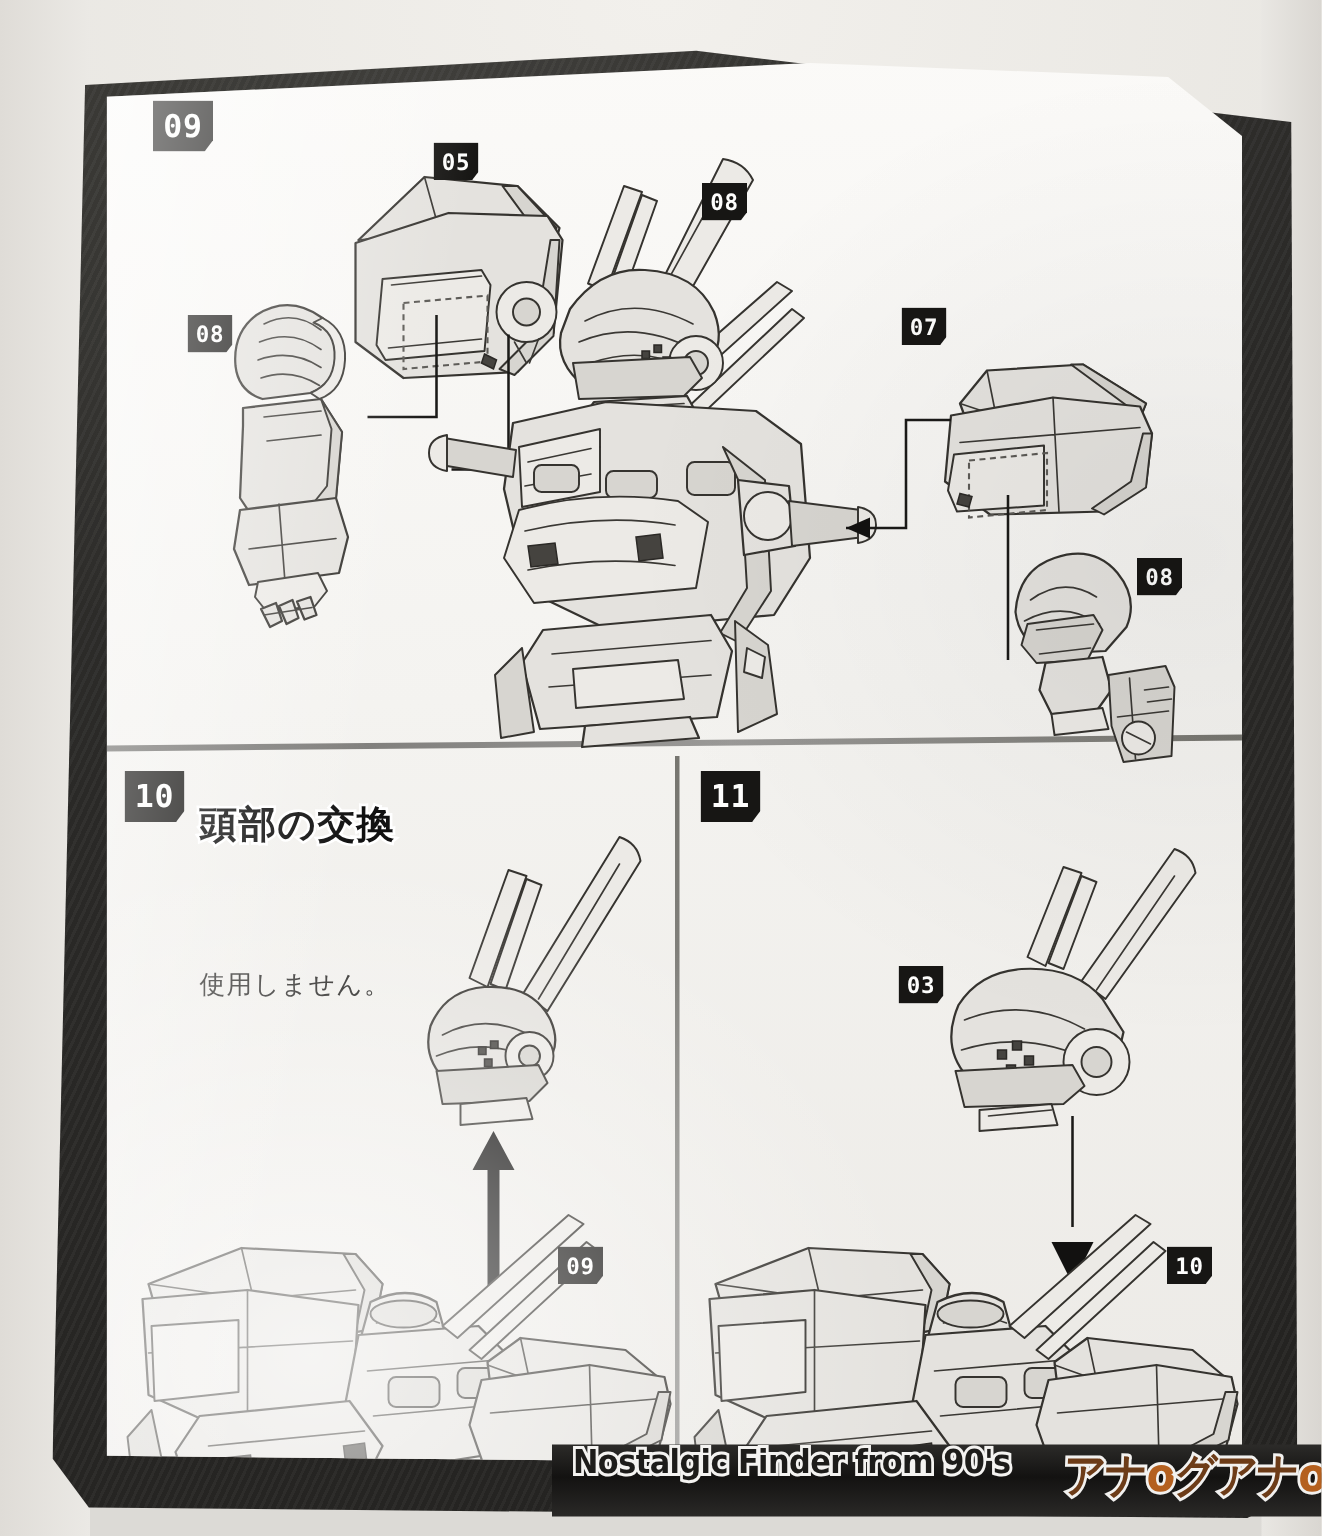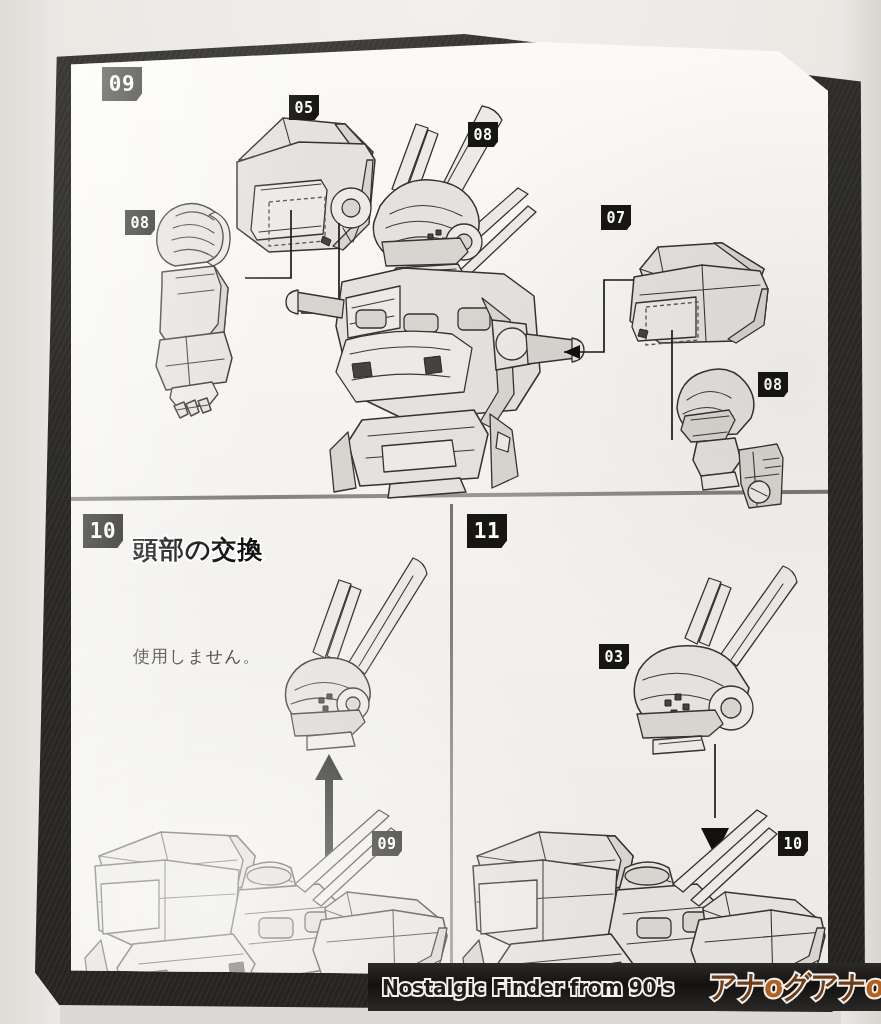--- a/index.html
+++ b/index.html
@@ -100,21 +100,21 @@
   .lnd{fill:#45433f;stroke:#2b2926;stroke-width:1;}
   .thin{fill:none;stroke:#3a3834;stroke-width:1.1;stroke-linecap:round;}
   .lead{fill:none;stroke:#1b1a18;stroke-width:1.7;}
   .dash{fill:none;stroke:#5d5b57;stroke-width:1.4;stroke-dasharray:4 3;}
   .arrowk{fill:#121110;}
 
   
   #watermark{
     position:absolute;left:368px;top:963px;width:513px;height:48px;
     background:linear-gradient(180deg,#2c2b29 0%,#131211 45%,#2a2927 100%);
-    display:flex;align-items:center;
+    display:flex;
   }
   #wm-text{
     font-size:22px;font-weight:bold;color:#1d1c1a;
     font-family:"DejaVu Sans","Liberation Sans",sans-serif;
     letter-spacing:-.4px;margin-left:14px;white-space:nowrap;
     -webkit-text-stroke:4px #f4f3f1;paint-order:stroke fill;
     transform:scaleX(.92);transform-origin:left center;
   }
   #wm-logo{
     margin-left:10px;font-size:31px;font-weight:bold;white-space:nowrap;

